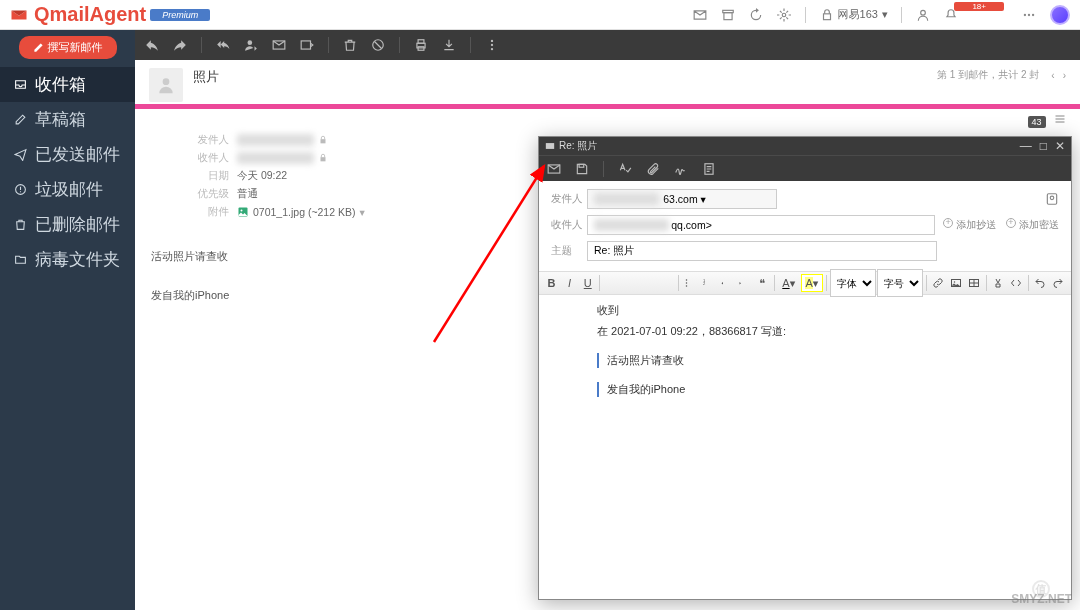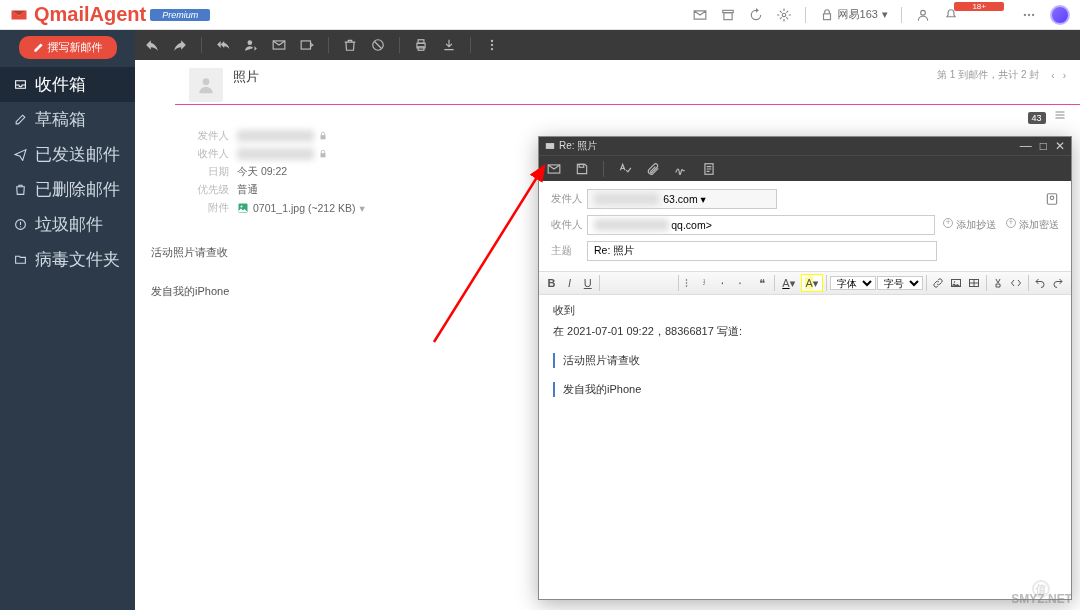--- a/index.html
+++ b/index.html
@@ -28,21 +28,21 @@
 .nav-item.active { background: #1f2a38; color: #fff; }
 .nav-ico { width: 13px; height: 13px; fill: currentColor; }
 
 
 .content { flex: 1; display: flex; flex-direction: column; background: #fff; }
 .toolbar { height: 30px; background: #3a3a3a; display: flex; align-items: center; padding: 0 10px; gap: 14px; }
 .tb-ico { width: 14px; height: 14px; fill: #bbb; cursor: pointer; }
 .tb-sep { width: 1px; height: 16px; background: #555; }
 
 
-.msg-header { padding: 8px 14px 2px; border-bottom: 1px solid #ec4899; display: flex; align-items: flex-start; margin-left: 40px; }
+.msg-header { padding: 8px 14px 2px; border-bottom: 5px solid #ec4899; display: flex; align-items: flex-start; }
 .pager { margin-left: auto; font-size: 10px; color: #999; display: flex; align-items: center; gap: 8px; }
 .pager-count { margin-right: 4px; }
 .sender-avatar { width: 34px; height: 34px; background: #eee; border-radius: 2px; margin-right: 10px; display:flex; align-items:center; justify-content:center; }
 .msg-title { font-size: 13px; color: #333; }
 .msg-meta { padding: 2px 14px 8px 58px; font-size: 10.5px; color: #999; }
 .meta-row { display: flex; align-items: center; padding: 2px 0; }
 .meta-label { width: 36px; text-align: right; margin-right: 8px; color: #bbb; }
 .meta-val { color: #666; }
 .blur { filter: blur(3px); background: #ddd; color: #ddd; border-radius: 2px; padding: 0 20px; }
 .lock-ico { width: 10px; height: 10px; fill: #bbb; margin-left: 4px; }
@@ -64,22 +64,22 @@
 .fld-input { flex: 1; height: 20px; border: 1px solid #ccc; padding: 0 6px; font-size: 10.5px; background: #fff; display: flex; align-items: center; }
 .fld-input.ro { background: #f7f7f7; max-width: 190px; }
 .fld-extras { display: flex; gap: 10px; margin-left: 8px; font-size: 10px; color: #888; align-items: center; }
 .fld-extra-ico { width: 10px; height: 10px; border: 1px solid #aaa; border-radius: 50%; display: inline-block; position: relative; }
 .fld-extra-ico::after { content: "+"; position: absolute; top: -2px; left: 1px; font-size: 9px; color: #aaa; }
 .fld-rt-ico { width:14px; height:14px; fill:#888; margin-left:8px; }
 .rte-toolbar { height: 24px; border-top: 1px solid #ddd; border-bottom: 1px solid #ddd; background: linear-gradient(#fafafa,#ececec); display: flex; align-items: center; padding: 0 4px; gap: 1px; }
 .rte-btn { width: 20px; height: 18px; display: flex; align-items: center; justify-content: center; font-size: 11px; color: #555; cursor: pointer; border: 1px solid transparent; }
 .rte-btn svg { width:12px; height:12px; fill:#555; }
 .rte-sep { width: 1px; height: 16px; background: #ccc; margin: 0 2px; }
-.rte-sel { font-size: 10px; height: 14px; border: 1px solid #ccc; background: #fff; padding: 0 2px; }
-.rte-body { flex: 1; padding: 8px 14px; font-size: 11px; color: #333; overflow: auto; }
+.rte-sel { font-size: 10px; height: 28px; border: 1px solid #ccc; background: #fff; padding: 0 2px; }
+.rte-body { flex: 1; padding: 8px 14px; font-size: 11px; color: #333; overflow: auto; margin-left: 44px; }
 .rte-body p { margin-bottom: 6px; }
 .quote { border-left: 2px solid #4a7bc8; padding-left: 8px; margin: 14px 0; }
 
 
 .arrow { position: absolute; left: 404px; top: 162px; pointer-events: none; }
 
 
 .wm1 { position: absolute; right: 8px; bottom: 4px; font-size: 12px; color: rgba(120,120,120,0.5); font-weight: bold; }
 .wm2 { position: absolute; right: 30px; bottom: 12px; opacity: 0.25; font-size: 11px; color: #888; display:flex; align-items:center; gap:4px; }
 .wm2 .c { width:18px; height:18px; border:2px solid #aaa; border-radius:50%; display:flex; align-items:center; justify-content:center; font-weight:bold; }
@@ -160,30 +160,30 @@
         <span>草稿箱</span>
       </div>
     <div class="nav-item">
         <svg class="nav-ico" viewBox="0 0 24 24">
           <path d="M2 12l20-9-6 20-5-8z" fill="none" stroke="currentColor" stroke-width="2"></path>
         </svg>
         <span>已发送邮件</span>
       </div>
     <div class="nav-item">
         <svg class="nav-ico" viewBox="0 0 24 24">
-          <path d="M5 7h14l-1 14H6zM9 7V4h6v3" fill="none" stroke="currentColor" stroke-width="2"></path>
-        </svg>
-        <span>已删除邮件</span>
+          <circle cx="12" cy="12" r="9" fill="none" stroke="currentColor" stroke-width="2"></circle>
+          <path d="M12 7v6m0 2v2" stroke="currentColor" stroke-width="2"></path>
+        </svg>
+        <span>垃圾邮件</span>
       </div>
     <div class="nav-item">
         <svg class="nav-ico" viewBox="0 0 24 24">
-          <circle cx="12" cy="12" r="9" fill="none" stroke="currentColor" stroke-width="2"></circle>
-          <path d="M12 7v6m0 2v2" stroke="currentColor" stroke-width="2"></path>
-        </svg>
-        <span>垃圾邮件</span>
+          <path d="M5 7h14l-1 14H6zM9 7V4h6v3" fill="none" stroke="currentColor" stroke-width="2"></path>
+        </svg>
+        <span>已删除邮件</span>
       </div>
     <div class="nav-item">
         <svg class="nav-ico" viewBox="0 0 24 24">
           <path d="M3 6h7l2 2h9v11H3z" fill="none" stroke="currentColor" stroke-width="2"></path>
         </svg>
         <span>病毒文件夹</span>
       </div>
   </div>
 
   <div class="content">

